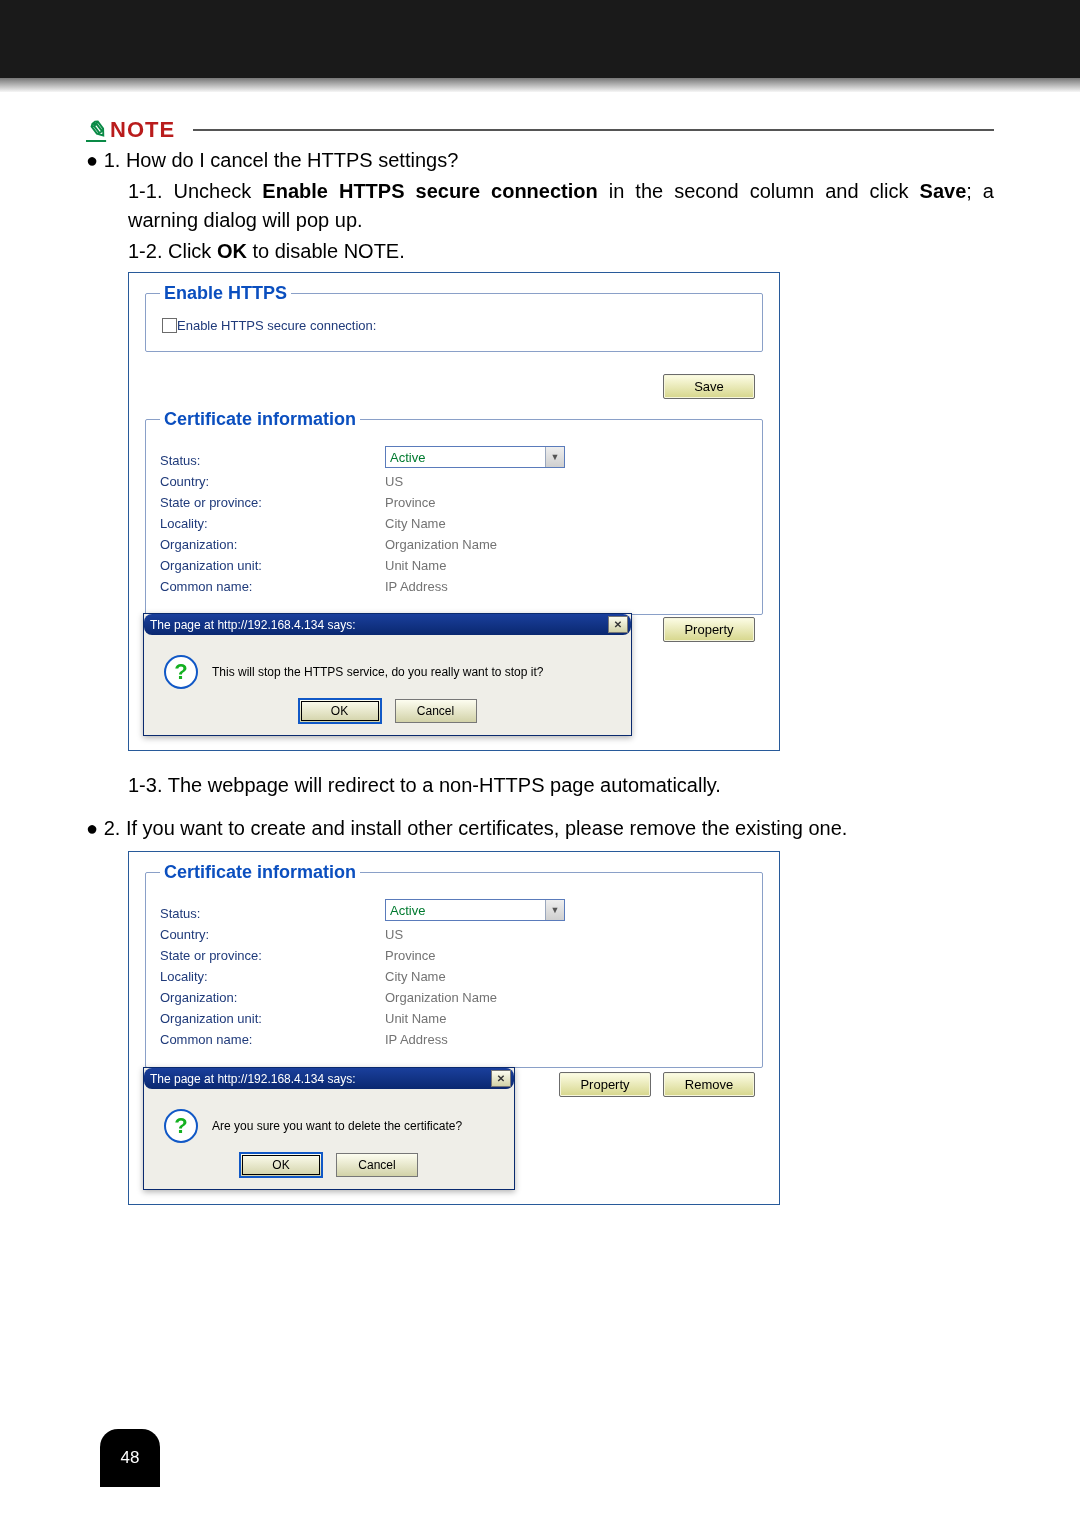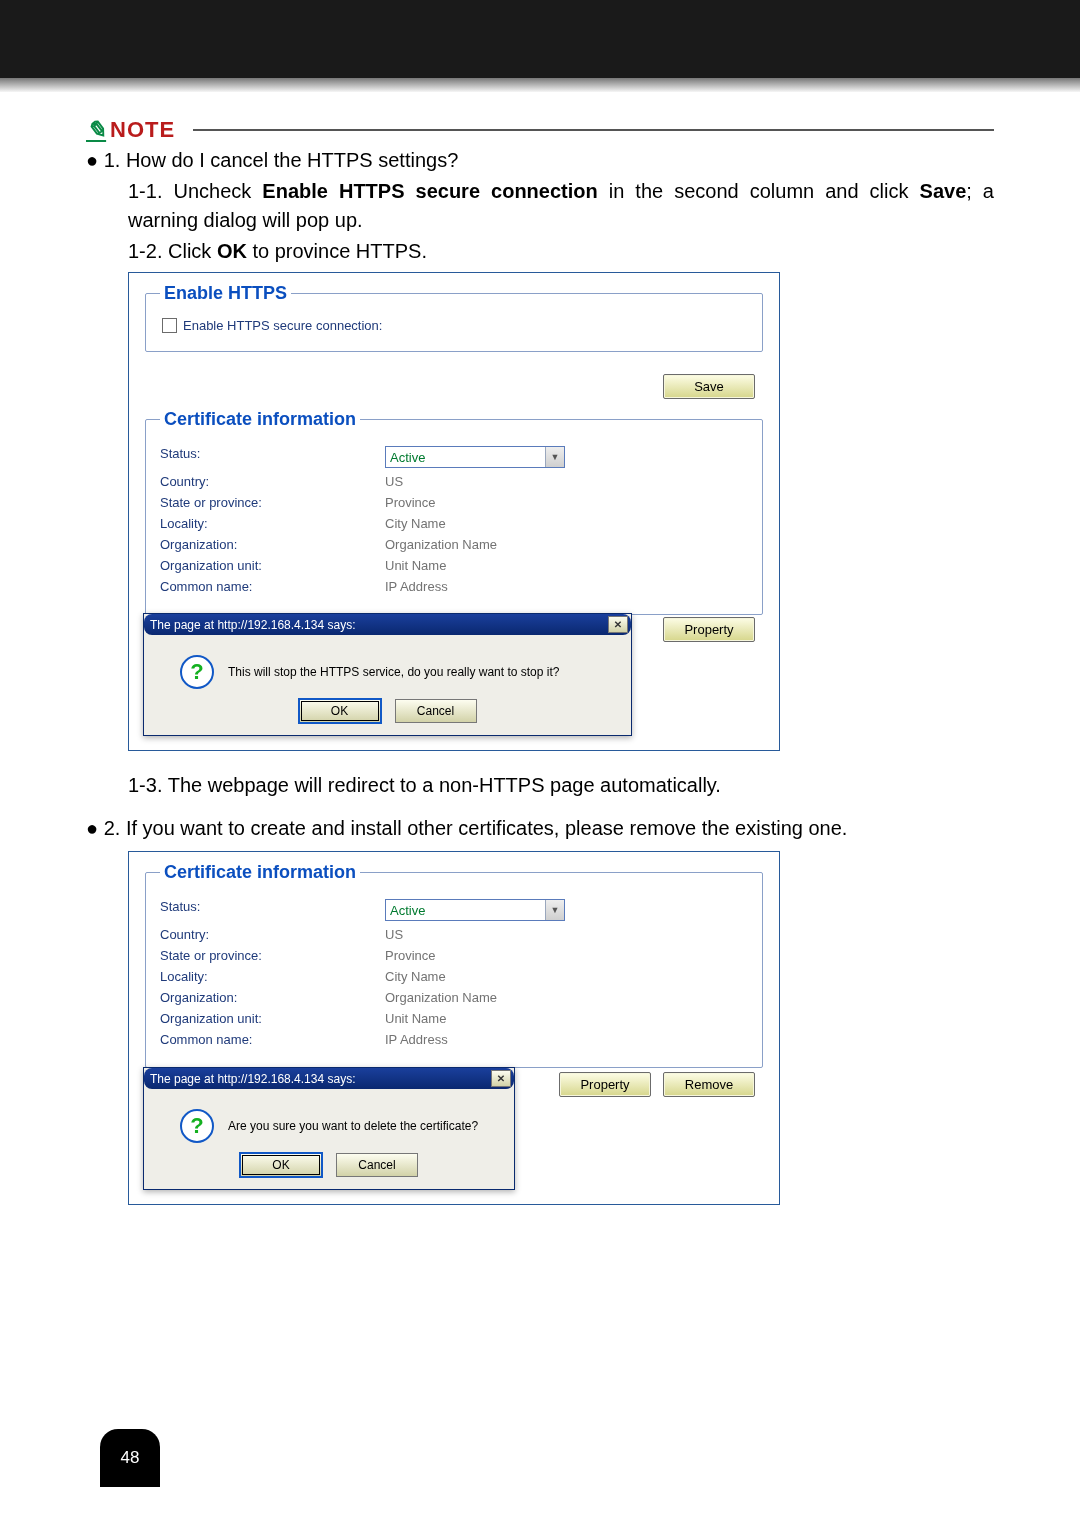--- a/index.html
+++ b/index.html
@@ -16,34 +16,34 @@
   .bullets .l1{margin-left:0;}
   .bullets .l2{margin-left:42px;text-align:justify;}
   .bullets .l3{margin-left:42px;}
   .bullets b{font-weight:bold;}
   
   .figure1{margin:6px 0 20px 42px;width:650px;border:1px solid #285a9a;background:#fff;font-size:13px;color:#1f3a7a;font-family:Tahoma,Arial,sans-serif;}
   .figure2{margin:8px 0 20px 42px;width:650px;border:1px solid #285a9a;background:#fff;font-size:13px;color:#1f3a7a;font-family:Tahoma,Arial,sans-serif;position:relative;}
   .fig-inner{margin:10px 16px 14px 16px;position:relative;}
   fieldset.blue{border:1px solid #8aa0c8;border-radius:2px;margin:0;padding:10px 14px 14px 14px;}
   fieldset.blue>legend{color:#0b4fbf;font-weight:bold;font-size:18px;padding:0 4px;}
-  .chk-row{display:flex;align-items:center;gap:6px;color:#1f3a7a;padding:4px 0 4px 2px;}
+  .chk-row{display:flex;align-items:center;color:#1f3a7a;padding:4px 0 4px 2px;}
   .chk{width:13px;height:13px;border:1px solid #6b6b6b;background:#fff;}
   .save-row{display:flex;justify-content:flex-end;margin:22px 8px 10px 0;}
   .btn-std{min-width:90px;height:23px;border:1px solid #6b6b6b;background:linear-gradient(#fdfde6,#d6d68b);color:#000;font-size:13px;font-family:Tahoma,Arial,sans-serif;display:inline-flex;align-items:center;justify-content:center;border-radius:2px;box-shadow:inset 0 0 0 1px #f6f6dc;}
-  .cert-row{display:flex;align-items:flex-start;margin:6px 0;color:#1f3a7a;}
+  .cert-row{display:flex;align-items:flex-end;margin:6px 0;color:#1f3a7a;}
   .cert-label{width:225px;}
   .cert-val{color:#737373;}
   .sel{display:inline-flex;align-items:center;width:170px;height:20px;border:1px solid #5a7bbb;background:#fff;padding:0 4px;color:#007a2f;font-size:13px;position:relative;}
   .sel .arrow{position:absolute;right:0;top:0;width:18px;height:100%;background:linear-gradient(#eee,#cfcfcf);border-left:1px solid #9aa7bd;display:flex;align-items:center;justify-content:center;font-size:9px;color:#555;}
   
   .dlg{position:relative;width:487px;margin-top:10px;background:#efeee8;border:1px solid #0a2a6e;box-shadow:0 2px 6px rgba(0,0,0,.3);color:#000;}
   .dlg-title{background:linear-gradient(#1a3f9c,#0a2870);color:#fff;font-family:Tahoma,Arial,sans-serif;font-size:12px;height:21px;display:flex;align-items:center;justify-content:space-between;padding:0 3px 0 6px;border-radius:8px;}
   .dlg-x{width:18px;height:15px;background:linear-gradient(#fdfdf0,#d2d2a8);border:1px solid #777;display:flex;align-items:center;justify-content:center;font-size:10px;font-weight:bold;color:#333;font-family:Arial;}
-  .dlg-body{display:flex;align-items:center;gap:14px;padding:20px 20px 10px 36px;font-size:12px;font-family:Tahoma,Arial,sans-serif;color:#000;}
+  .dlg-body{display:flex;align-items:center;gap:14px;padding:20px 20px 10px 20px;font-size:12px;font-family:Tahoma,Arial,sans-serif;color:#000;}
   .qicon{width:30px;height:30px;border-radius:50%;background:#fff;border:2px solid #1158c6;display:flex;align-items:center;justify-content:center;color:#14b020;font-weight:bold;font-size:22px;position:relative;}
   .qicon::before{content:"?";}
   .dlg-btns{display:flex;justify-content:center;gap:14px;padding:0 0 12px 0;}
   .dlg-btn{width:80px;height:22px;background:linear-gradient(#fdfdf0,#d2d2a8);border:1px solid #777;font-size:12px;font-family:Tahoma,Arial,sans-serif;display:inline-flex;align-items:center;justify-content:center;color:#000;}
   .dlg-btn.primary{outline:1px solid #000;outline-offset:-3px;border:1px solid #1158c6;box-shadow:0 0 0 1px #1158c6;}
   .dlg2{margin-top:0;width:370px;}
   .dlg-overlap1{margin-top:-2px;margin-left:-2px;}
   .dlg-overlap2{position:relative;margin-top:-3px;margin-left:-2px;}
   
   .pagetab{position:absolute;bottom:40px;left:100px;width:60px;height:58px;background:#000;border-radius:18px 18px 0 0;display:flex;align-items:center;justify-content:center;color:#fff;font-size:17px;}
@@ -58,21 +58,21 @@
   <div class="content">
     <div class="note-row">
       <span class="note-icon">✎</span>
       <span class="note-text">NOTE</span>
       <div class="note-line"></div>
     </div>
 
     <div class="bullets">
       <p class="l1"><span>● 1. </span><span>How do I cancel the HTTPS settings?</span></p>
       <p class="l2"><span>1-1. </span><span>Uncheck </span><b>Enable HTTPS secure connection</b><span> in the second column and click </span><b>Save</b><span>; a warning dialog will pop up.</span></p>
-      <p class="l3"><span>1-2. </span><span>Click </span><b>OK</b><span> to province HTTPS.</span></p>
+      <p class="l3"><span>1-2. </span><span>Click </span><b>OK</b><span> to disable NOTE.</span></p>
     </div>
 
     <div class="figure1">
       <div class="fig-inner">
         <fieldset class="blue">
           <legend>Enable HTTPS</legend>
           <div class="chk-row">
             <span class="chk"></span>
             <span>Enable HTTPS secure connection:</span>
           </div>

